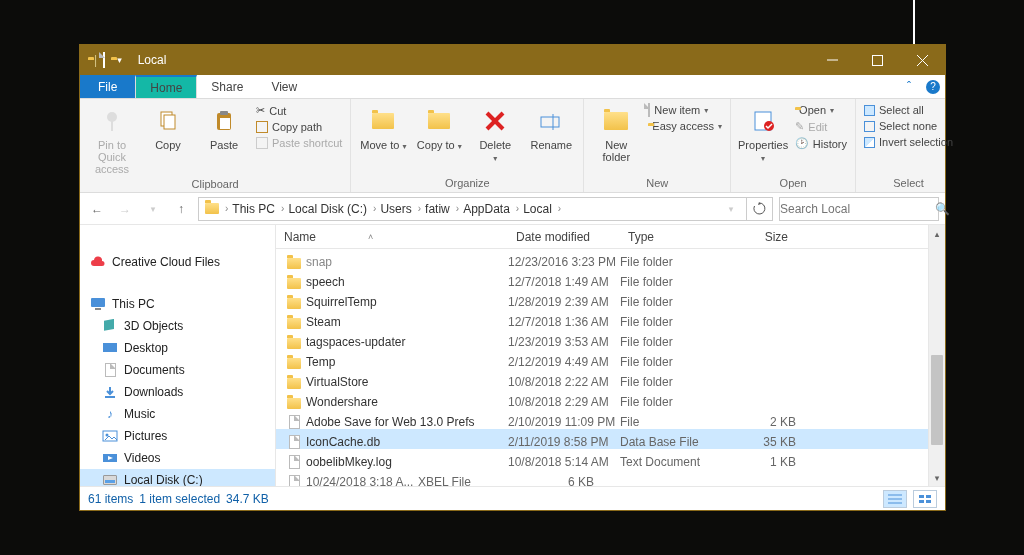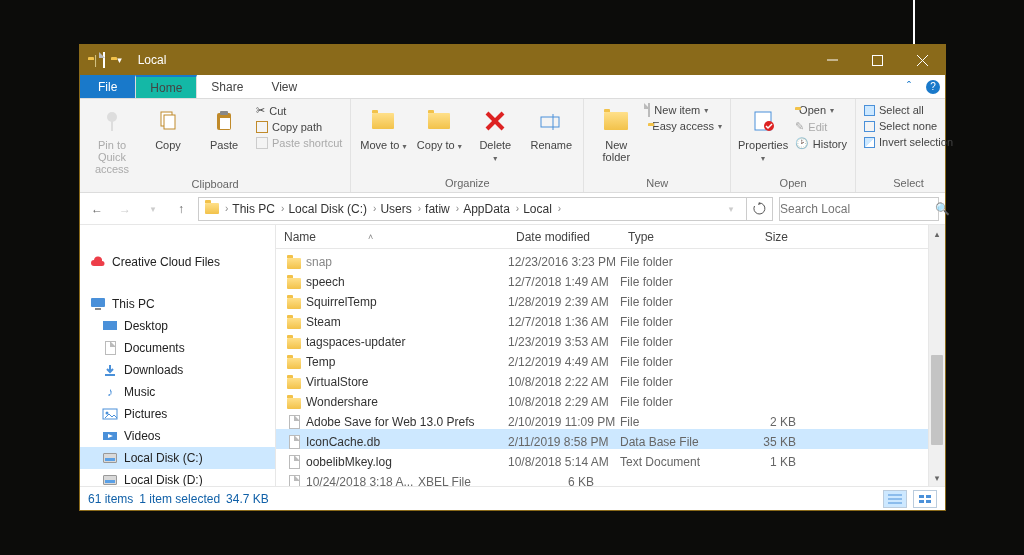--- a/index.html
+++ b/index.html
@@ -368,20 +368,28 @@
               <rect x="1" y="1" width="14" height="9" fill="#4a90d9" rx="1"></rect>
               <rect x="5" y="11" width="6" height="2" fill="#888"></rect>
             </svg>
           </span>
           <span>This PC</span>
         </div>
       <div id="navitems">
           <div class="navitem">
             <span class="nic">
               <svg width="16" height="14">
+                <rect x="2" y="2" width="10" height="10" fill="#4aa" transform="skewY(-10)"></rect>
+              </svg>
+            </span>
+            <span>3D Objects</span>
+          </div>
+          <div class="navitem">
+            <span class="nic">
+              <svg width="16" height="14">
                 <rect x="1" y="2" width="14" height="9" fill="#4a90d9"></rect>
               </svg>
             </span>
             <span>Desktop</span>
           </div>
           <div class="navitem">
             <span class="nic">
               <span class="filecss"></span>
             </span>
             <span>Documents</span>

